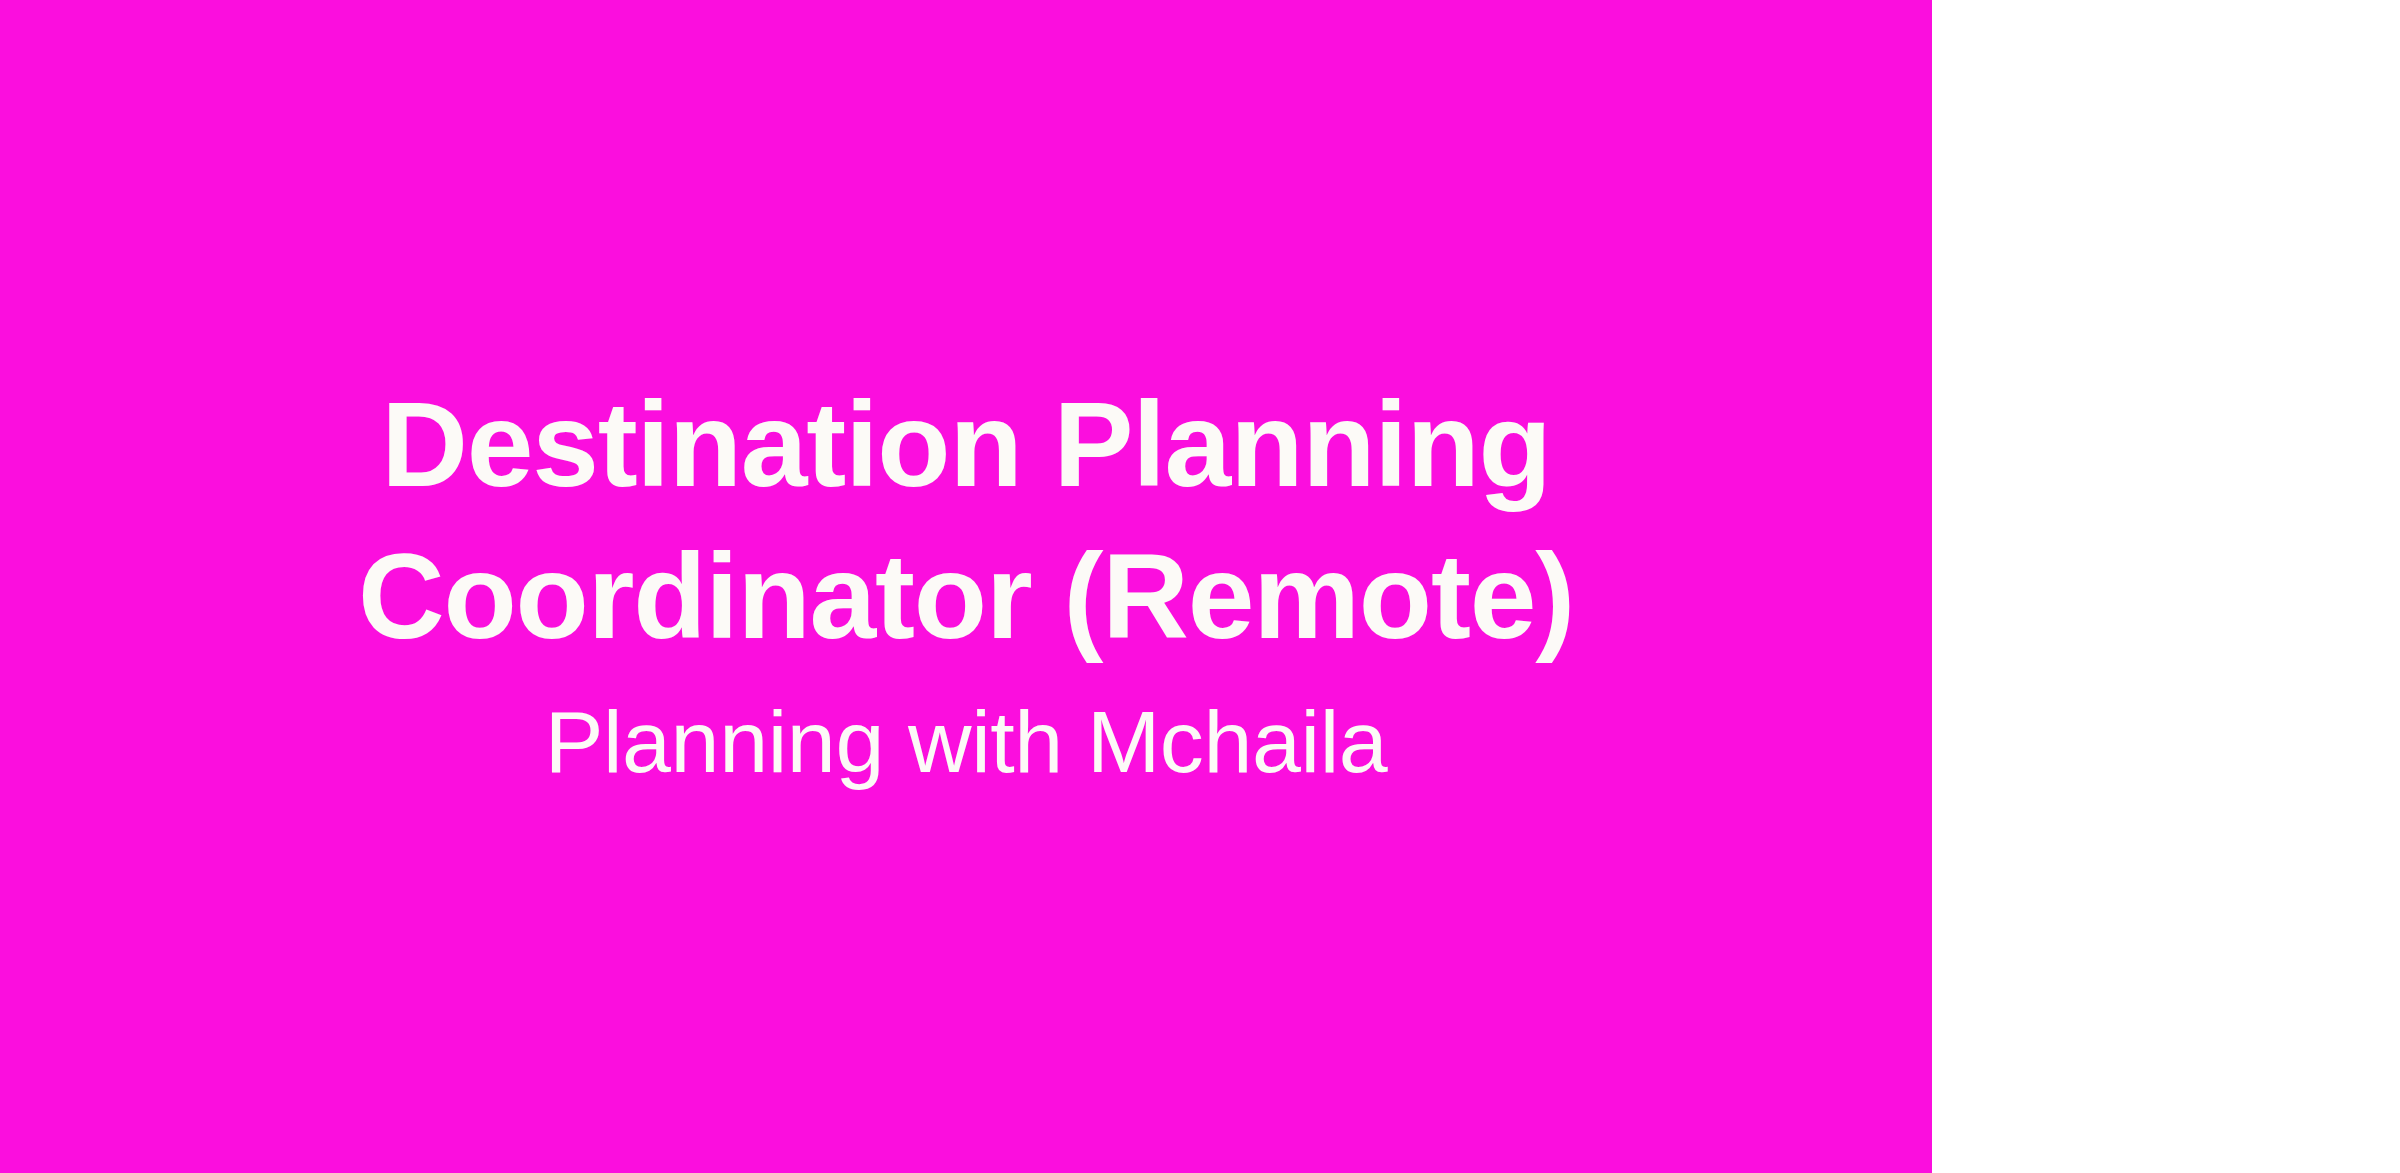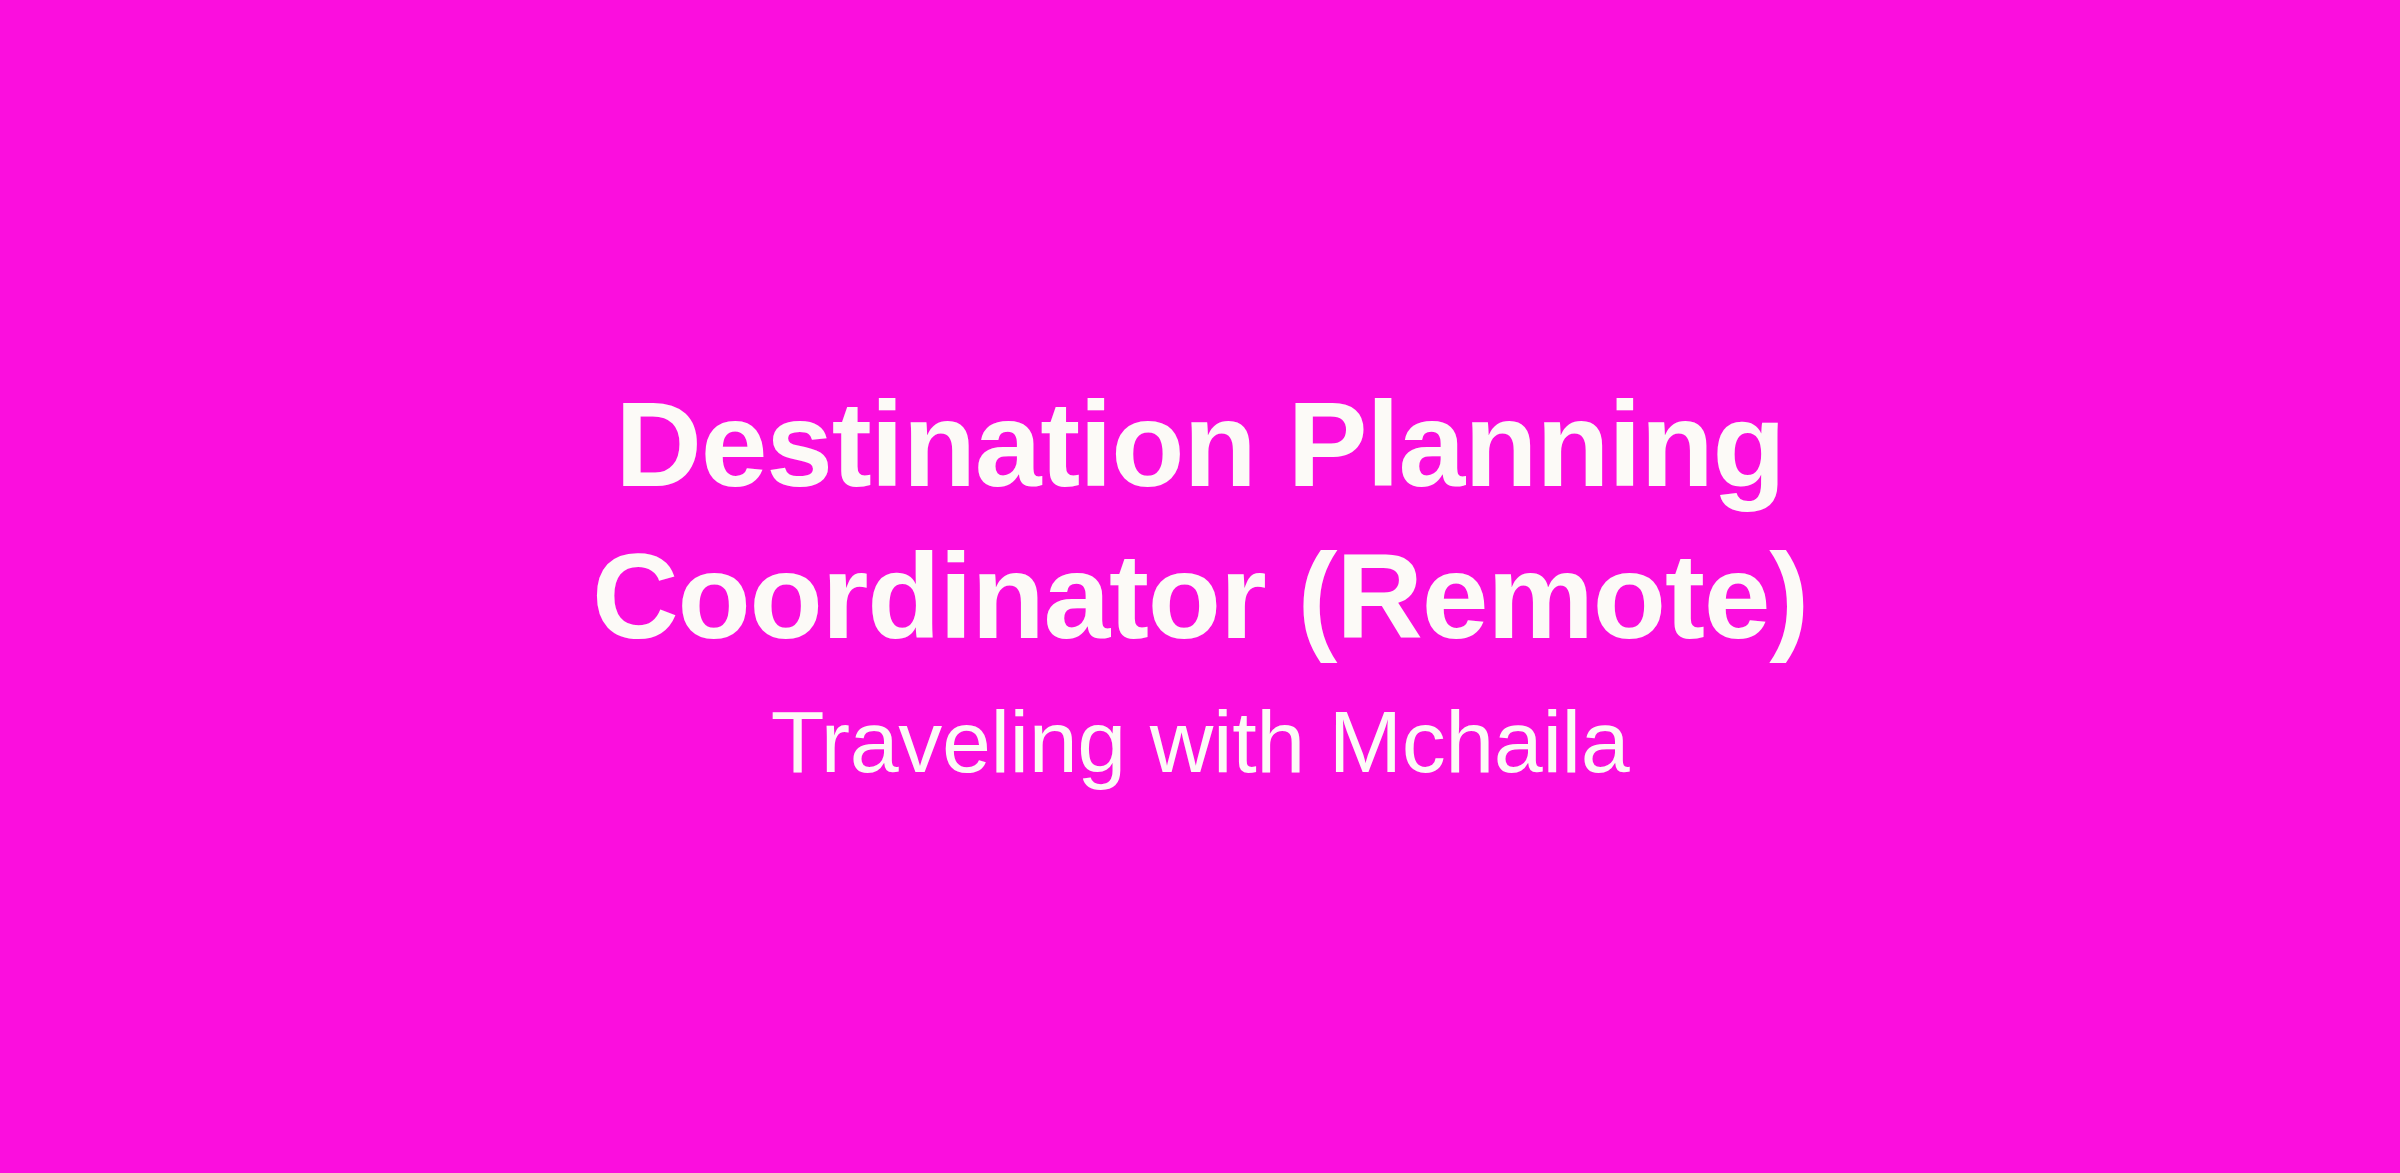--- a/index.html
+++ b/index.html
@@ -10,21 +10,21 @@
   body {
     width: 2400px;
     height: 1173px;
     overflow: hidden;
     font-family: "Liberation Sans", "DejaVu Sans", sans-serif;
   }
 
   .card {
     position: relative;
     box-sizing: border-box;
-    width: 2400px;
+    width: 1932px;
     height: 1173px;
     background: #fb0ede;
     display: flex;
     flex-direction: column;
     align-items: center;
     justify-content: center;
     text-align: center;
     padding: 0 180px;
   }
 
@@ -60,15 +60,15 @@
     max-width: 1600px;
     word-wrap: break-word;
   }
 </style>
 </head>
 <body>
 
 <div class="card">
   <div class="card-inner">
     <h1 class="job-title">Destination Planning Coordinator (Remote)</h1>
-    <h2 class="company-name">Traveling with Mchaila</h2>
+    <h2 class="company-name">Planning with Mchaila</h2>
   </div>
 </div>
 
 </body></html>

